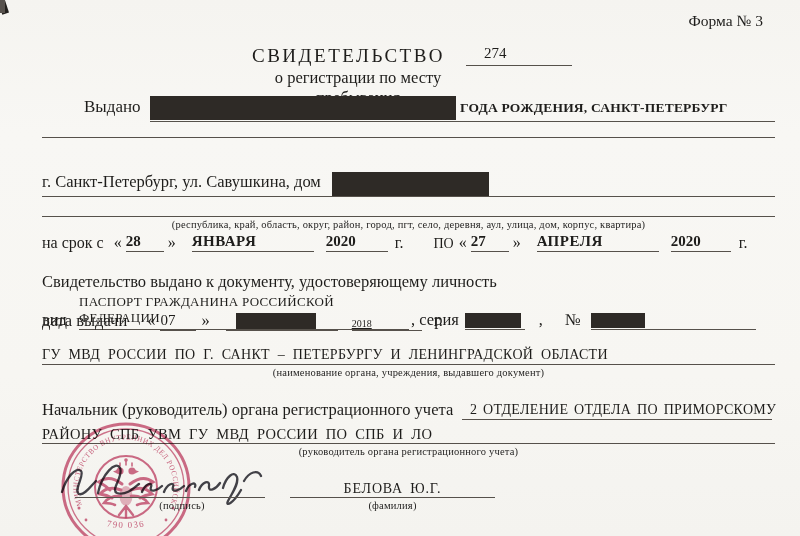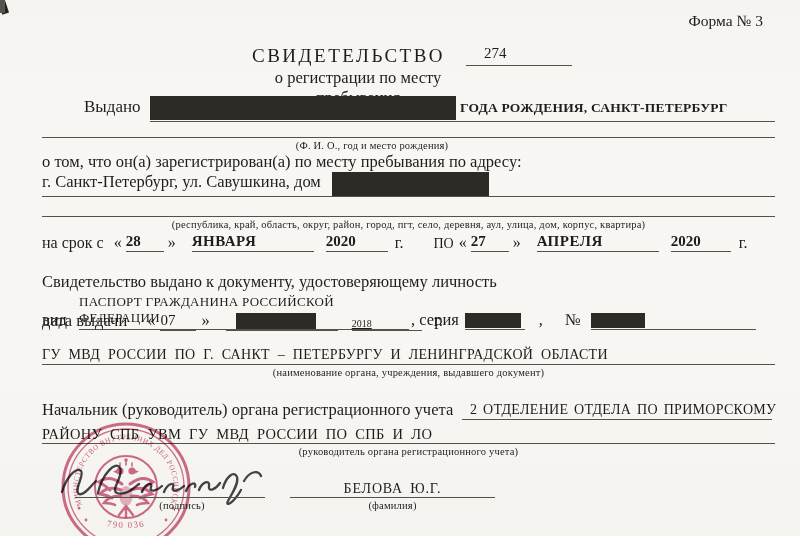--- a/index.html
+++ b/index.html
@@ -33,23 +33,21 @@
   <div class="abs" style="left:252px;top:45px;font-size:19px;letter-spacing:2.5px;">СВИДЕТЕЛЬСТВО</div>
   <div class="abs" style="left:466px;top:45px;width:106px;height:21px;border-bottom:1.3px solid #56514b;padding-left:18px;font-size:15px;box-sizing:border-box;">274</div>
   <div class="abs" style="left:238px;top:68px;width:240px;text-align:center;font-size:16.5px;">о регистрации по месту пребывания</div>
 
   <div class="abs bigtext" style="left:84px;top:97px;font-size:17px;">Выдано</div>
   <div class="abs redact" style="left:150px;top:96px;width:306px;height:24px;"></div>
   <div class="abs" style="left:460px;top:100px;font-size:13.5px;font-weight:bold;letter-spacing:.2px;">ГОДА РОЖДЕНИЯ, САНКТ-ПЕТЕРБУРГ</div>
   <div class="hline" style="left:150px;top:121px;width:625px;"></div>
 
   <div class="hline" style="left:42px;top:137px;width:733px;"></div>
-  <div class="abs cap" style="left:42px;top:140px;width:660px;">(Ф. И. О., год и место рождения)</div>
 
-  <div class="abs bigtext" style="left:42px;top:152px;">о том, что он(а) зарегистрирован(а) по месту пребывания по адресу:</div>
 
   <div class="abs bigtext" style="left:42px;top:172px;">г. Санкт-Петербург, ул. Савушкина, дом</div>
   <div class="abs redact" style="left:332px;top:172px;width:157px;height:24px;"></div>
   <div class="hline" style="left:42px;top:196px;width:733px;"></div>
 
   <div class="hline" style="left:42px;top:216px;width:733px;"></div>
   <div class="abs cap" style="left:42px;top:219px;width:733px;">(республика, край, область, округ, район, город, пгт, село, деревня, аул, улица, дом, корпус, квартира)</div>
 
   <div class="row" style="left:42px;top:233px;width:733px;font-size:16px;">
     <span style="margin-right:10px;">на срок с</span>

